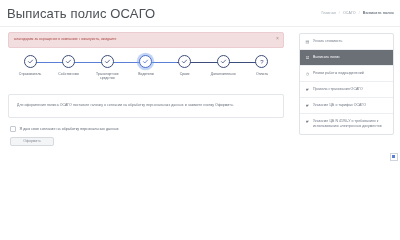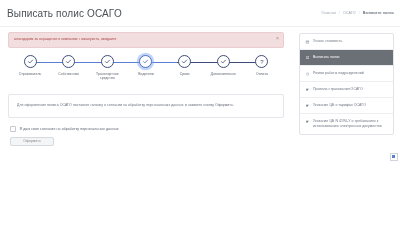--- a/index.html
+++ b/index.html
@@ -30,21 +30,21 @@
     height: 27px;
     display: flex;
     align-items: center;
     justify-content: space-between;
     padding: 0 6px 0 7px;
     box-sizing: border-box;
     background: #ffffff;
     border-bottom: 1px solid #eceef1;
   }
   .page-title {
-    font-size: 10px;
+    font-size: 13px;
     color: #4a5056;
     letter-spacing: .15px;
     white-space: nowrap;
   }
   .breadcrumb {
     display: flex;
     align-items: center;
     gap: 3px;
     font-size: 3.6px;
     color: #9aa2ad;

